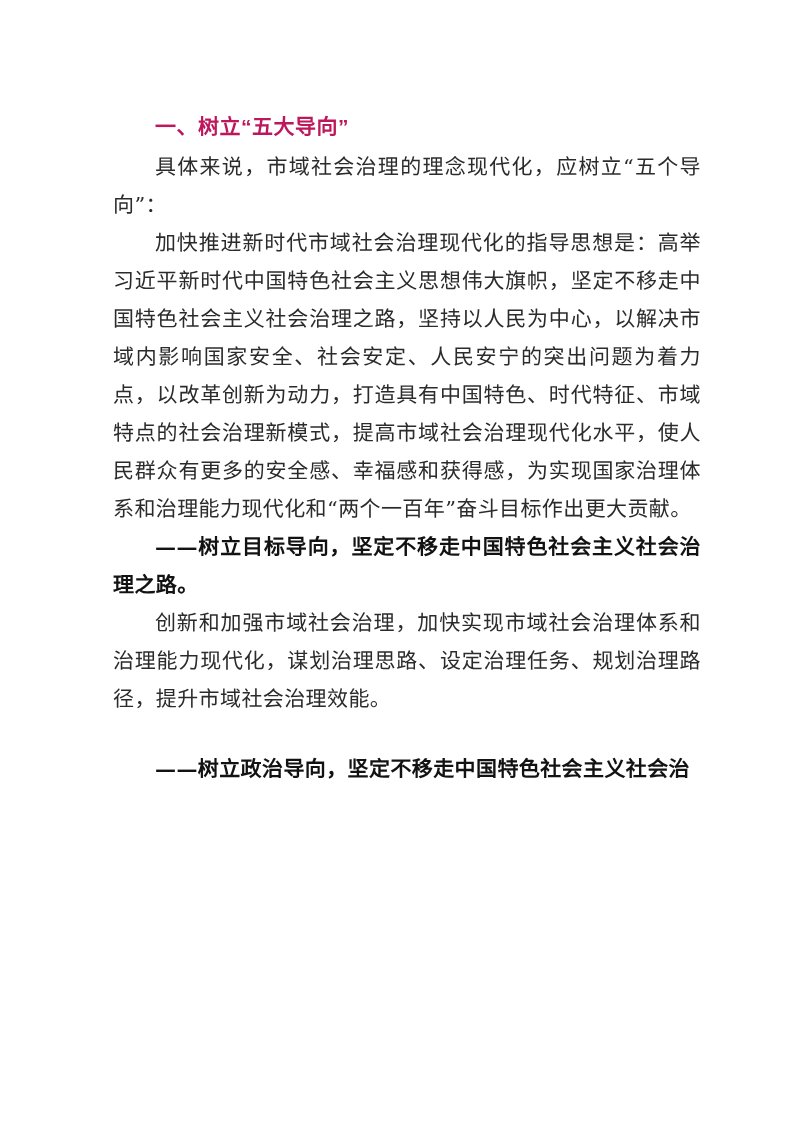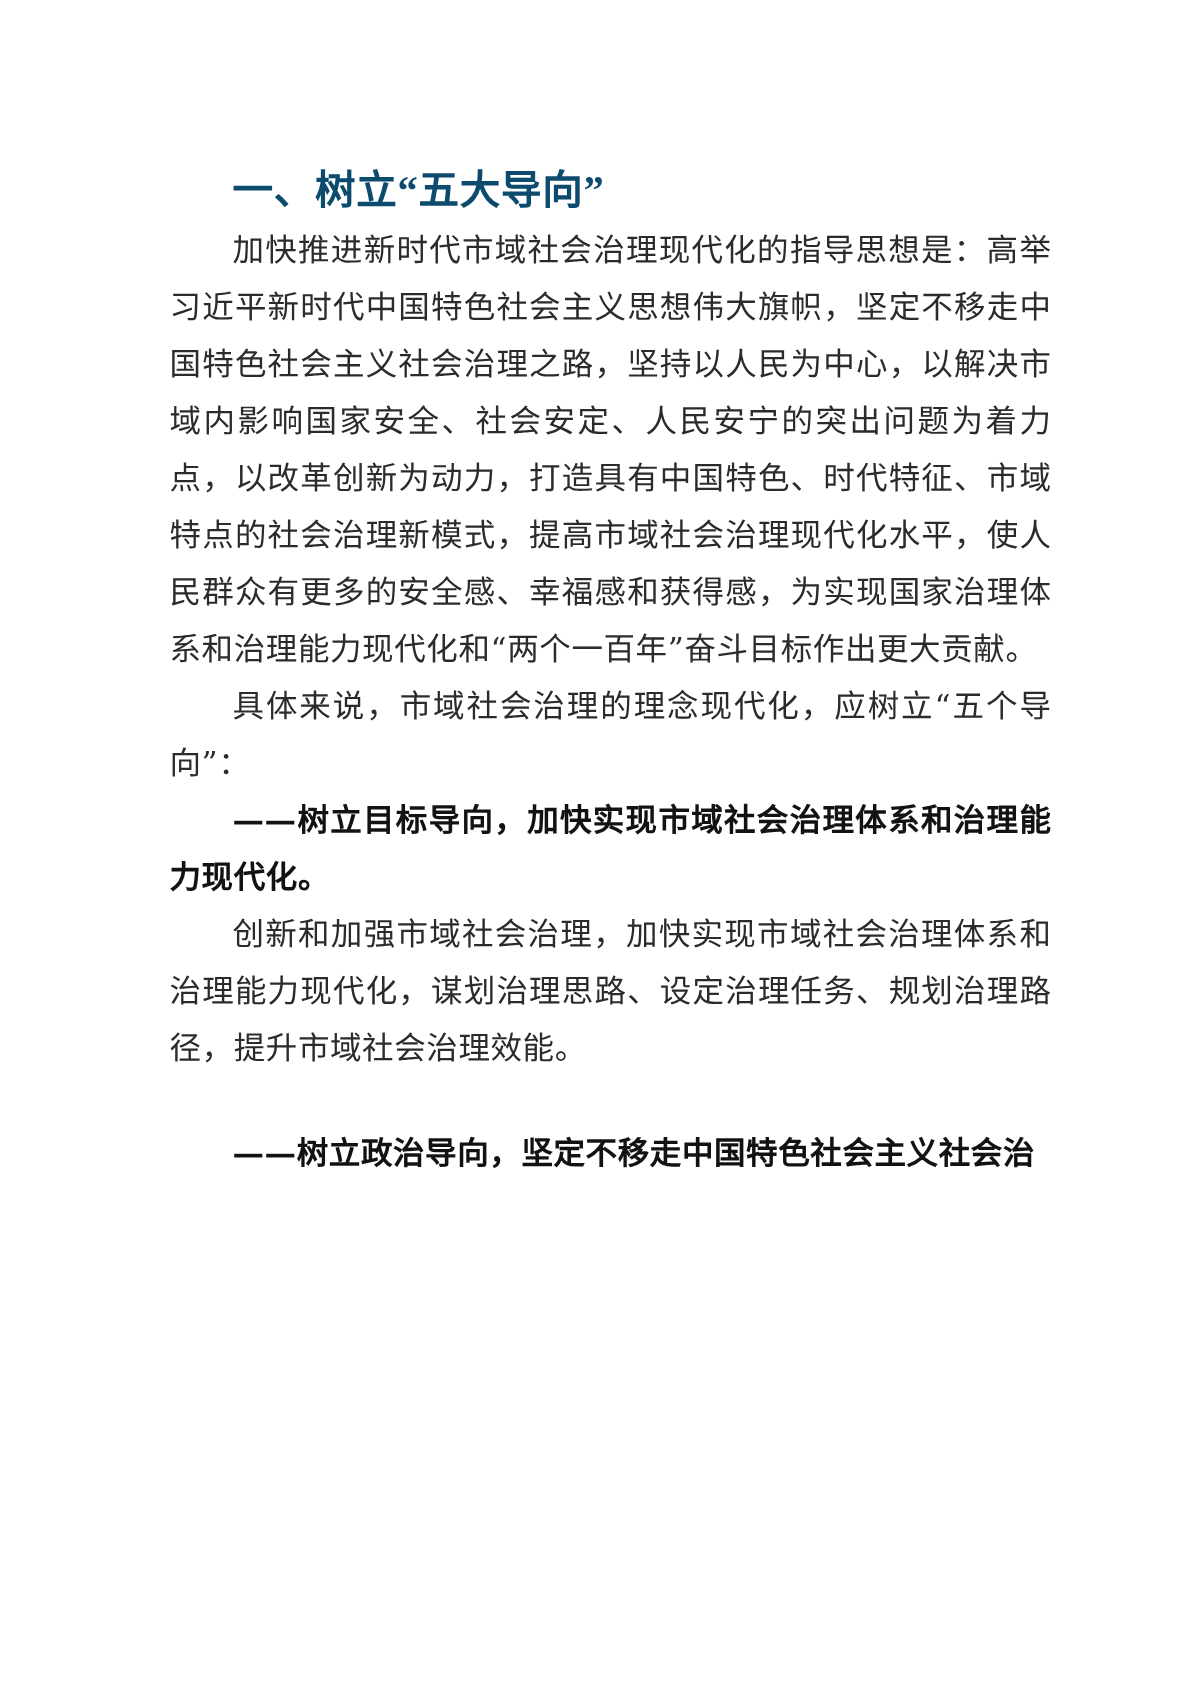--- a/index.html
+++ b/index.html
@@ -27,25 +27,25 @@
   
   .content {
     position: absolute;
     left: 113px;
     top: 108px;
     width: 588px;
   }
 
   
   .section-heading {
-    font-family: Liberation Serif, serif;
+    font-family: Liberation Sans, sans-serif;
     font-weight: bold;
-    font-size: 27px;
+    font-size: 21px;
     line-height: 38px;
-    color: #0c4a6e;
+    color: #be185d;
     text-indent: 42px;
     letter-spacing: 0.5px;
     margin: 0 0 2px 0;
     white-space: nowrap;
   }
 
   
   .para {
     font-family: "DejaVu Serif", "Liberation Serif", serif;
     font-size: 21px;
@@ -82,25 +82,25 @@
   }
 </style>
 </head>
 <body>
 
 <div class="page">
   <div class="content">
 
     <h1 class="section-heading">一、树立“五大导向”</h1>
 
+    <p class="para">具体来说，市域社会治理的理念现代化，应树立“五个导向”：</p>
+
     <p class="para">加快推进新时代市域社会治理现代化的指导思想是：高举习近平新时代中国特色社会主义思想伟大旗帜，坚定不移走中国特色社会主义社会治理之路，坚持以人民为中心，以解决市域内影响国家安全、社会安定、人民安宁的突出问题为着力点，以改革创新为动力，打造具有中国特色、时代特征、市域特点的社会治理新模式，提高市域社会治理现代化水平，使人民群众有更多的安全感、幸福感和获得感，为实现国家治理体系和治理能力现代化和“两个一百年”奋斗目标作出更大贡献。</p>
 
-    <p class="para">具体来说，市域社会治理的理念现代化，应树立“五个导向”：</p>
-
-    <p class="para-bold">——树立目标导向，加快实现市域社会治理体系和治理能力现代化。</p>
+    <p class="para-bold">——树立目标导向，坚定不移走中国特色社会主义社会治理之路。</p>
 
     <p class="para">创新和加强市域社会治理，加快实现市域社会治理体系和治理能力现代化，谋划治理思路、设定治理任务、规划治理路径，提升市域社会治理效能。</p>
 
 
     <p class="para-bold clipped">——树立政治导向，坚定不移走中国特色社会主义社会治</p>
 
   </div>
 </div>
 
 </body></html>

